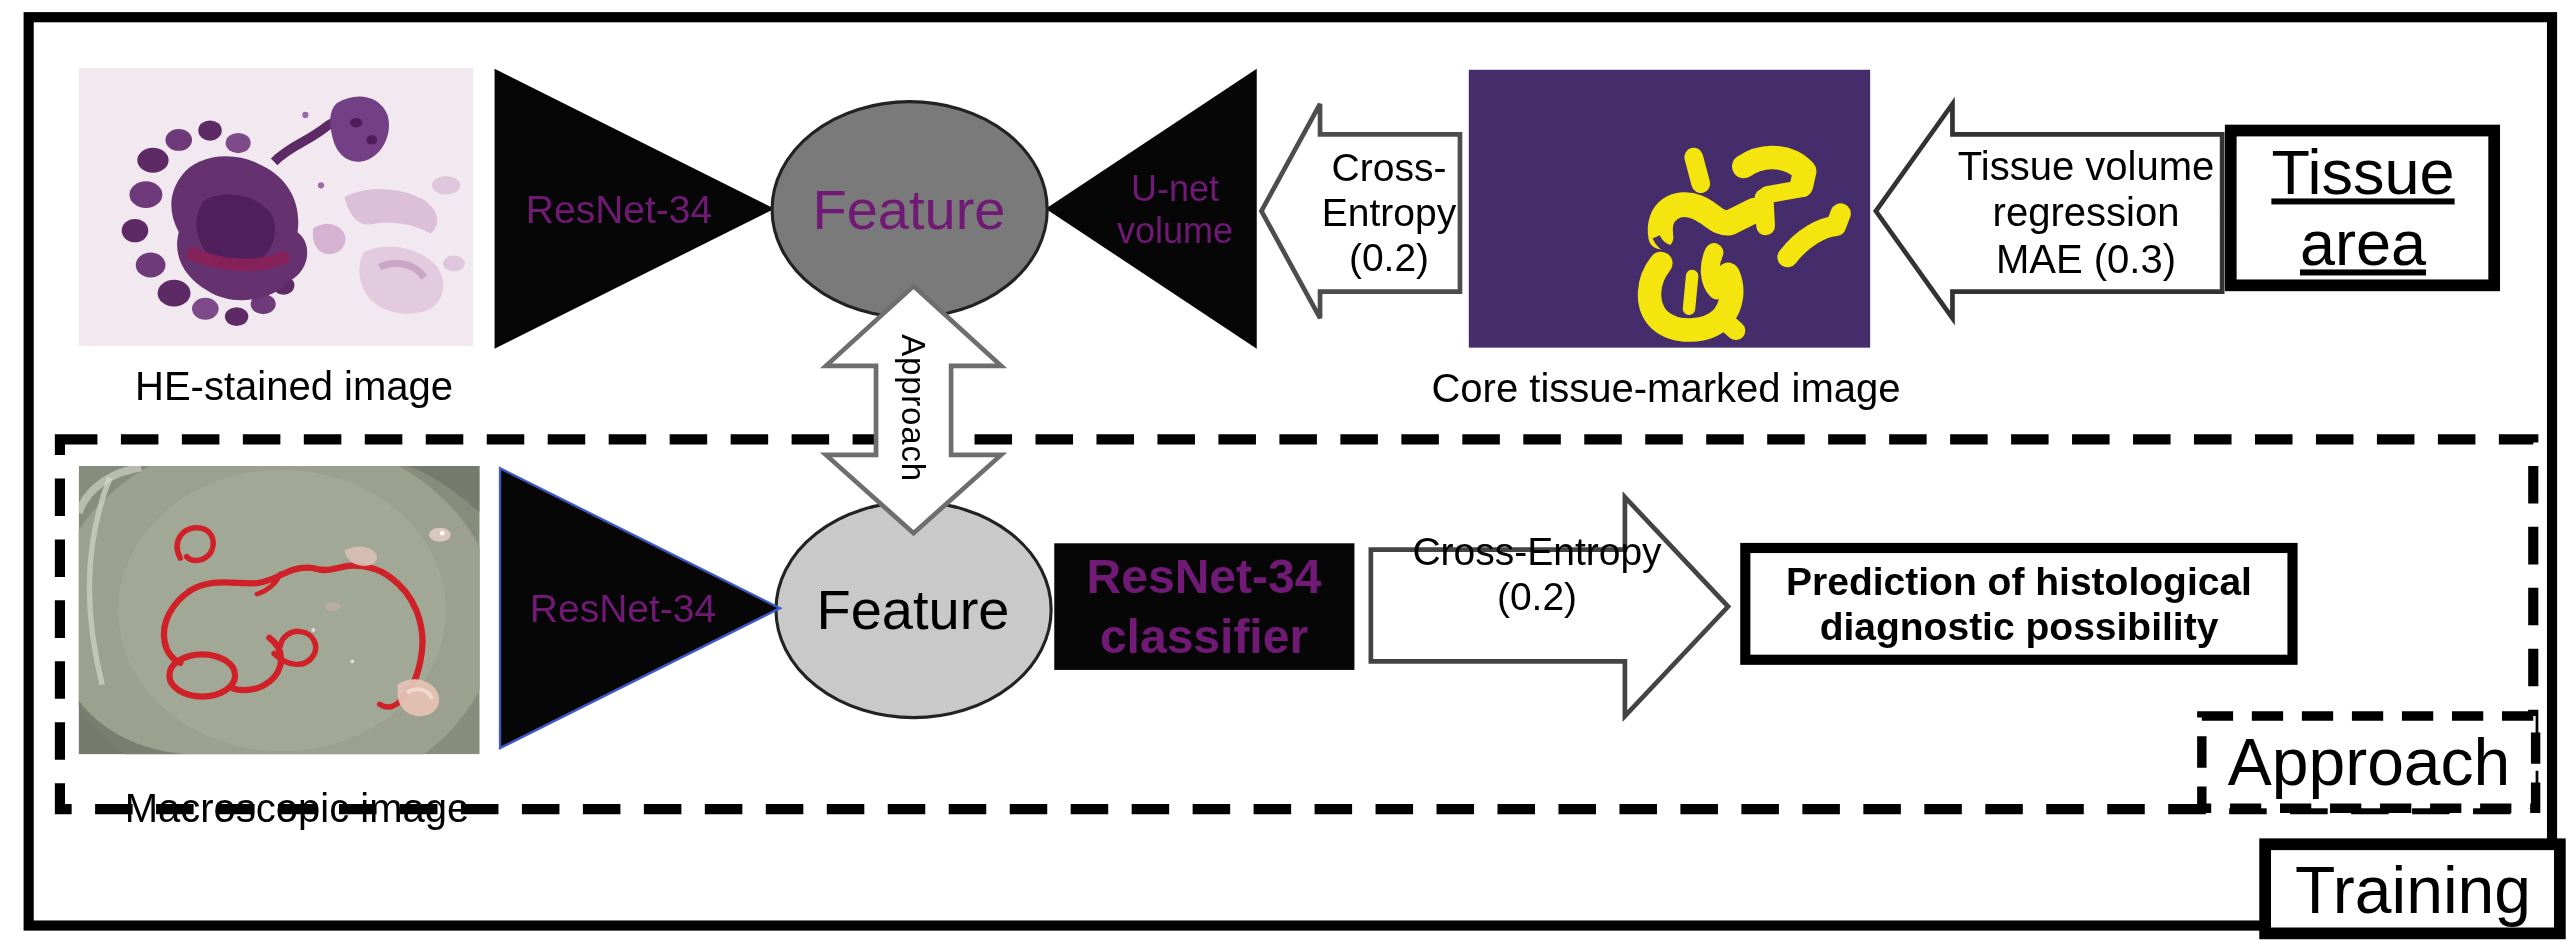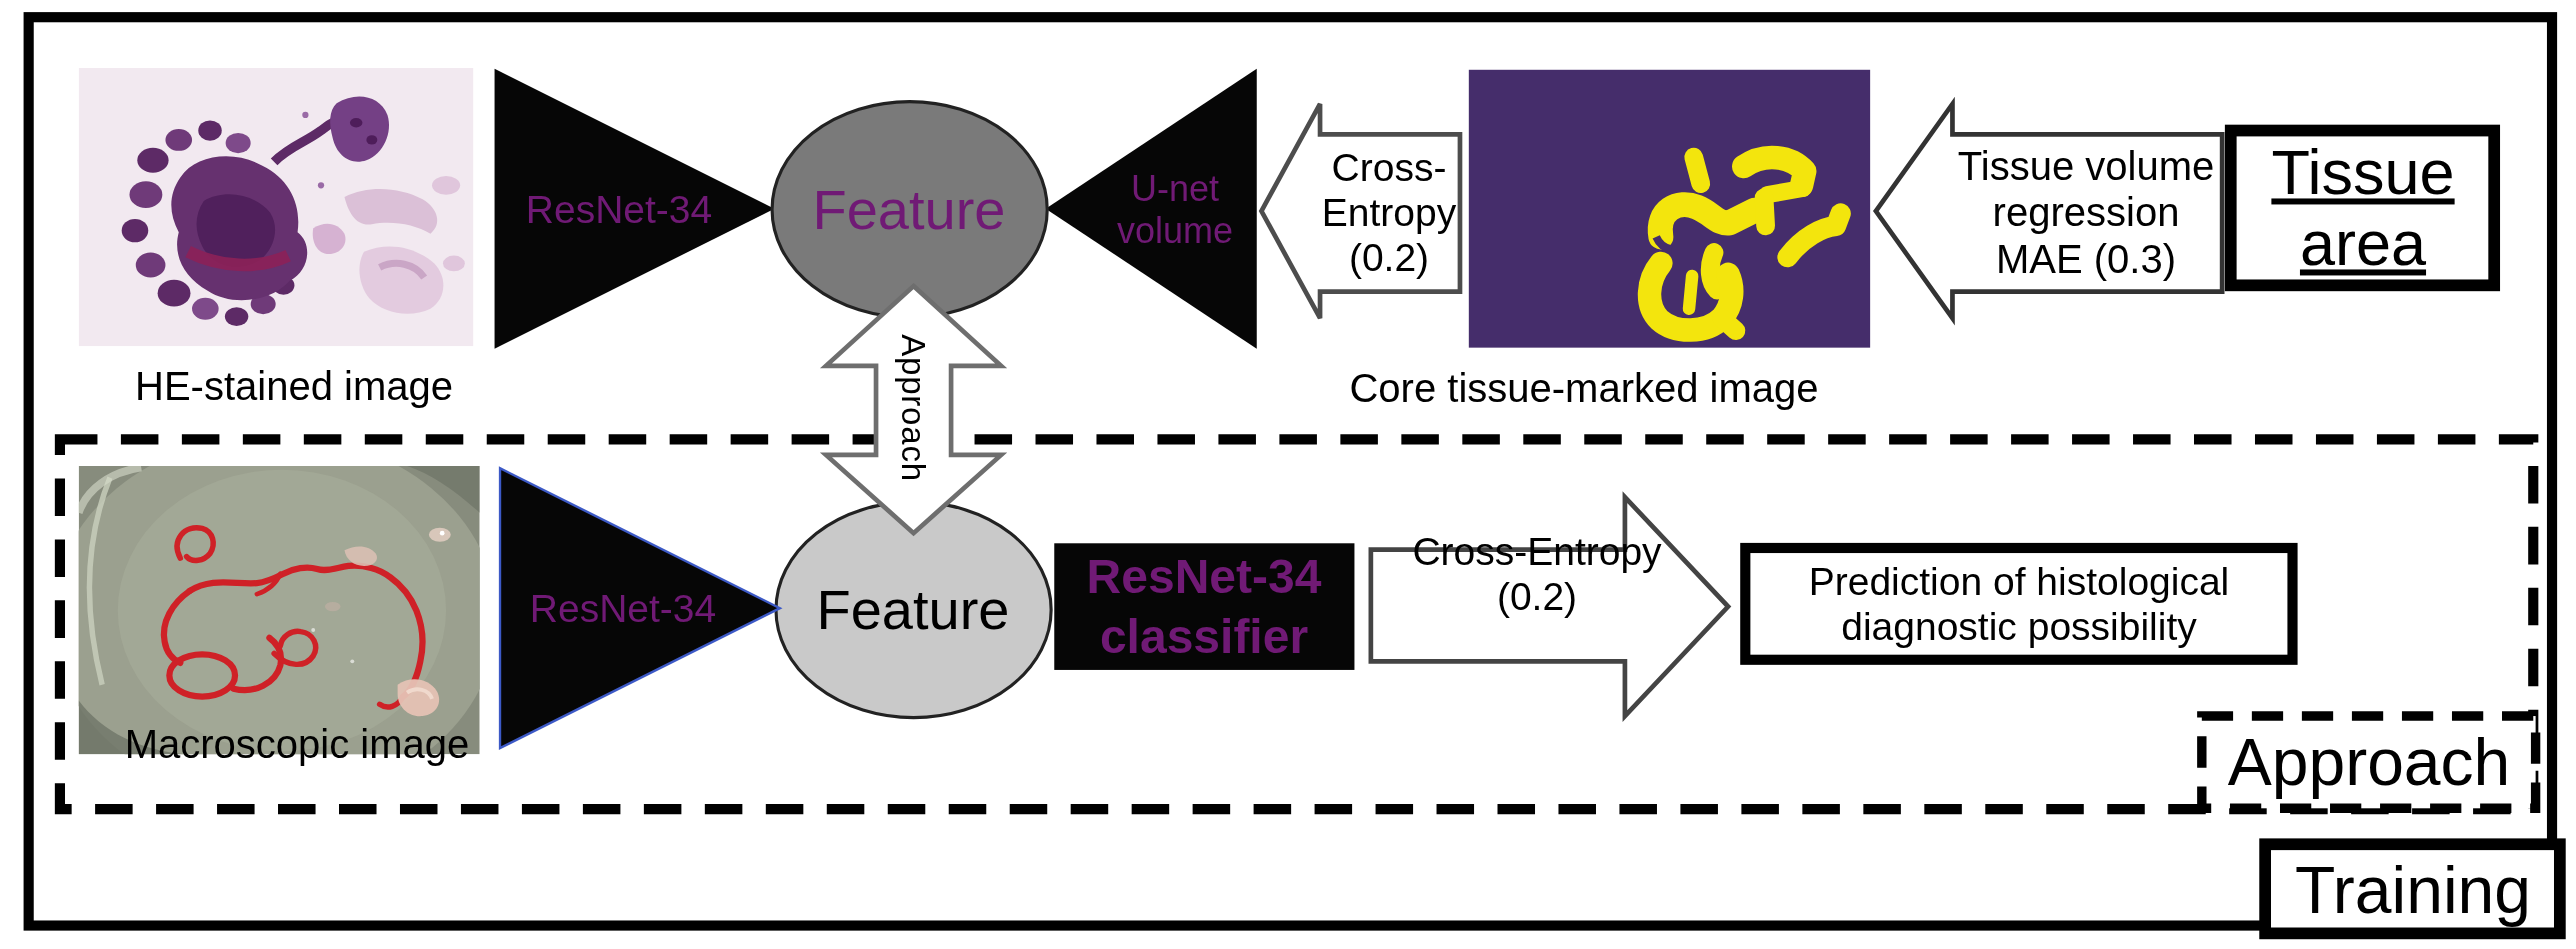--- a/index.html
+++ b/index.html
@@ -157,44 +157,44 @@
 
   <div class="lbl f72 white" style="left:909px;top:210px;">Feature</div>
 
   <div class="lbl f46 white" style="left:1175px;top:210px;">U-net
 volume</div>
 
   <div class="lbl f50" style="left:1389px;top:213px;">Cross-
 Entropy
 (0.2)</div>
 
-  <div class="lbl f54" style="left:1584px;top:388px;">Core tissue-marked image</div>
+  <div class="lbl f54" style="left:1666px;top:388px;">Core tissue-marked image</div>
 
   <div class="lbl f52" style="left:2086px;top:213px;">Tissue volume
 regression
 MAE (0.3)</div>
 
   <div class="lbl f80" style="left:2363px;top:208px;">Tissue
 area</div>
 
   <div class="lbl rot90" style="left:913px;top:408px;">Approach</div>
 
-  <div class="lbl f54" style="left:297px;top:744px;">Macroscopic image</div>
+  <div class="lbl f54" style="left:297px;top:808px;">Macroscopic image</div>
 
   <div class="lbl f50 white" style="left:623px;top:609px;">ResNet-34</div>
 
   <div class="lbl f72" style="left:913px;top:610px;">Feature</div>
 
   <div class="lbl f62b white" style="left:1204px;top:607px;">ResNet-34
 classifier</div>
 
   <div class="lbl f50" style="left:1537px;top:574px;">Cross-Entropy
 (0.2)</div>
 
-  <div class="lbl f50" style="left:2019px;top:604px;">Prediction of histological
+  <div class="lbl f50" style="left:2019px;top:604px;font-weight:bold;">Prediction of histological
 diagnostic possibility</div>
 
   <div class="lbl f84" style="left:2369px;top:762px;">Approach</div>
 
   <div class="lbl f84" style="left:2413px;top:890px;">Training</div>
 
 </div>
 
 
 </body></html>

